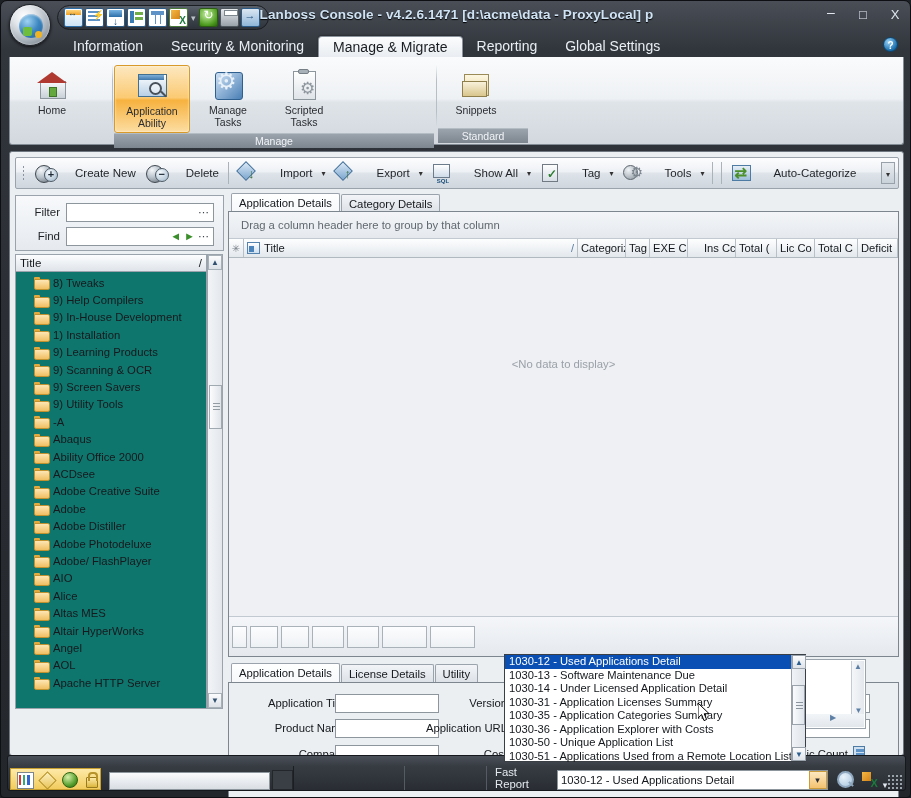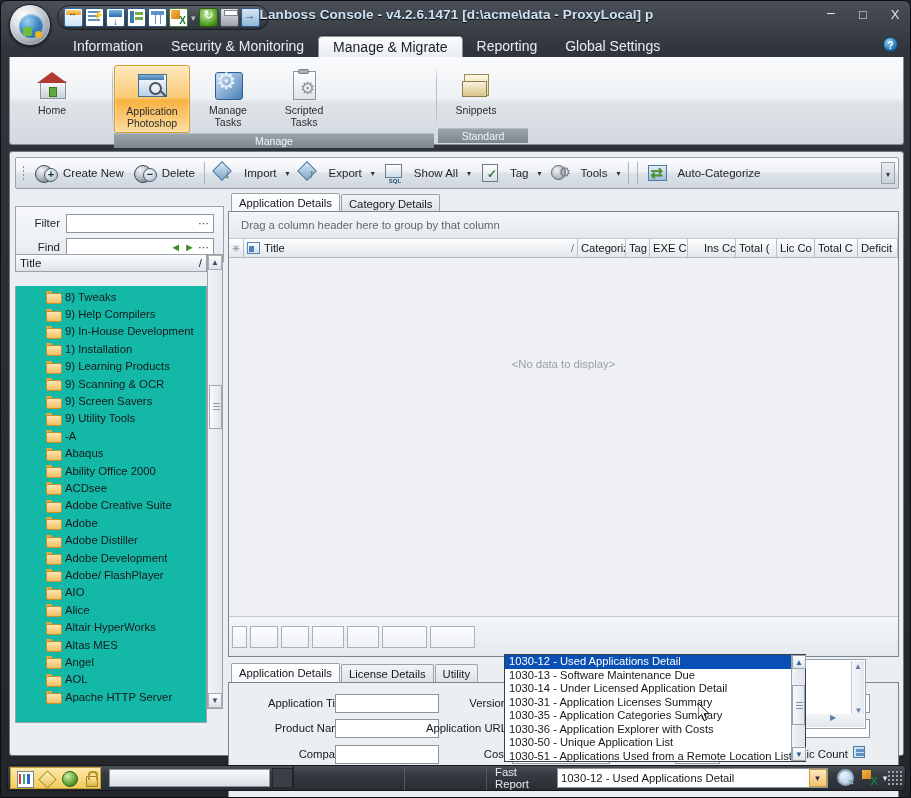--- a/index.html
+++ b/index.html
@@ -169,21 +169,21 @@
   
   .toolbar {
     position:absolute; left:5px; top:5px; width:884px; height:32px;
     background:linear-gradient(180deg,#fdfdfe 0%, #eef1f5 45%, #dde3e9 52%, #cfd6dd 100%);
     border:1px solid #9aa3ac; border-radius:2px;
     display:flex; align-items:center; padding-left:4px;
   }
   .tgrip { width:7px; height:18px; margin-right:3px;
     background-image:radial-gradient(#8b949d 40%, transparent 41%);
     background-size:3px 4px; background-position:2px 1px; background-repeat:repeat-y; }
-  .tbtn { display:flex; align-items:center; gap:8px; height:26px; padding:0 5px; border-radius:2px; white-space:nowrap; }
+  .tbtn { display:flex; align-items:center; gap:20px; height:26px; padding:0 5px; border-radius:2px; white-space:nowrap; }
   .tbtn .tl { font-size:11.5px; color:#1f2226; }
   .tsep { width:1px; height:22px; margin:0 4px; background:#aab2ba; }
   .tarr { font-size:8px; color:#333; padding:0 4px; }
   .ticon { width:22px; height:20px; position:relative; }
   .ti-sphere { width:20px; height:18px; position:relative; }
   .ti-sphere::before { content:""; position:absolute; left:0; top:1px; width:16px; height:16px; border-radius:50%;
     background:radial-gradient(circle at 32% 26%, #f4f7fa 0%, #b9c2cb 45%, #616a73 100%); border:1px solid #3f474f; }
   .ti-plus::after { content:"+"; position:absolute; left:9px; top:4px; width:12px; height:12px; border-radius:50%;
     background:radial-gradient(circle at 35% 30%,#f6fbff,#9fb5c8); border:1px solid #4d5a66;
     color:#1d2a36; font-size:11px; line-height:10px; text-align:center; font-weight:bold; }
@@ -208,43 +208,43 @@
   .ti-cat::before { content:""; position:absolute; left:1px; top:2px; width:17px; height:14px;
     background:linear-gradient(180deg,#e6eef6,#9dbdd8); border:1px solid #4e7ba3; }
   .ti-cat::after { content:"⇄"; position:absolute; left:3px; top:1px; font-size:15px; color:#4a8f2a; font-weight:bold; }
   .tb-over { margin-left:auto; margin-right:3px; width:14px; height:22px;
     background:linear-gradient(180deg,#e8ecf1,#c9d1d9); border:1px solid #98a1aa;
     color:#333; font-size:8px; text-align:center; line-height:24px; }
 
   
   .leftpanel { position:absolute; left:5px; top:42px; width:209px; height:515px; }
   .filterbox {
-    position:absolute; left:0; top:12px; width:209px; height:56px;
+    position:absolute; left:0; top:1px; width:209px; height:56px;
     background:linear-gradient(180deg,#f7f9fb,#e6eaef);
     border:1px solid #9aa3ac;
   }
   .frow { position:absolute; left:4px; height:20px; display:flex; align-items:center; }
   .frow .fl { width:46px; text-align:right; font-size:11.5px; color:#1f2226; padding-right:6px; }
   .finput {
     width:148px; height:19px; background:#fff; border:1px solid #8d959d;
     position:relative; display:flex; align-items:center; justify-content:flex-end; padding-right:3px; gap:3px;
   }
   .ell { font-size:11px; color:#3b4148; letter-spacing:1px; line-height:10px; }
   .arw { font-size:11px; color:#3a8f2a; line-height:10px; }
   .titlehdr {
     position:absolute; left:0; top:60px; width:192px; height:18px;
     background:linear-gradient(180deg,#fcfdfe,#dfe4ea);
     border:1px solid #9aa3ac; display:flex; align-items:center;
     padding:0 4px; justify-content:space-between;
   }
   .titlehdr span { font-size:11.5px; color:#14181c; }
   .sortarr { color:#5d7fa5; font-size:11px; }
   .treewrap {
-    position:absolute; left:0; top:92px; width:192px; height:437px;
-    background:#14b8a6; border:1px solid #9aa3ac; border-top:none; overflow:hidden;padding-left:12px;
+    position:absolute; left:0; top:78px; width:192px; height:437px;
+    background:#0f766e; border:1px solid #9aa3ac; border-top:none; overflow:hidden;
   }
   .tree { padding:2px 0 0 0; }
   .titem { height:17.4px; display:flex; align-items:center; padding-left:18px; gap:5px; }
   .folder { width:14px; height:11px; position:relative; flex:0 0 14px; }
   .folder::before { content:""; position:absolute; left:0; top:0px; width:6px; height:3px;
     background:#e3a93c; border-radius:1px 1px 0 0; }
   .folder::after { content:""; position:absolute; left:0; top:2px; width:14px; height:9px;
     background:linear-gradient(180deg,#fde6b4,#f0bf63); border:1px solid #c2912f; border-radius:0 2px 2px 2px; }
   .tlabel { font-size:11.3px; color:#16191d; white-space:nowrap; }
   .treesb {
@@ -344,23 +344,23 @@
     border:1px solid #9aa3ac; color:#2e5f8f; font-size:8px; text-align:center; line-height:13px; }
   .ddsb .th { position:absolute; left:0; top:30px; width:13px; height:40px;
     background:linear-gradient(90deg,#fafbfd,#dfe5ec); border:1px solid #9aa3ac; }
   .ddsb .th::after { content:""; position:absolute; left:3px; top:16px; width:7px; height:7px;
     background:repeating-linear-gradient(180deg,#8b949d 0 1px,transparent 1px 3px); }
   .cursor { position:absolute; left:697px; top:702px; width:13px; height:19px; z-index:25; }
   .cursor svg { display:block; }
 
   
   .statusbar {
-    position:absolute; left:6px; bottom:6px; width:899px; height:26px;
+    position:absolute; left:6px; bottom:6px; width:899px; height:36px;
     background:linear-gradient(180deg,#4b5159 0%, #373c43 30%, #292d33 100%);
-    border:1px solid #15181c; border-radius:3px; display:flex; align-items:center;
+    border:1px solid #15181c; border-radius:3px; display:flex; align-items:flex-end;
   }
   .sb-icons { width:96px; height:22px; margin-left:2px;
     background:linear-gradient(180deg,#fde9a8,#f2cc5e); border:1px solid #c79f30;
     display:flex; align-items:center; gap:4px; padding-left:5px; }
   .sbi { width:18px; height:17px; position:relative; }
   .sbi-chart::before { content:""; position:absolute; left:1px; top:1px; width:15px; height:15px;
     background:#fff; border:1px solid #7d858d; }
   .sbi-chart::after { content:""; position:absolute; left:3px; top:4px; width:11px; height:10px;
     background:linear-gradient(90deg,#d33 0 2px,transparent 2px 4px,#3a7 4px 6px,transparent 6px 8px,#36c 8px 10px); }
   .sbi-diam::before { content:""; position:absolute; left:3px; top:3px; width:11px; height:11px;
@@ -457,21 +457,21 @@
     <div class="rgroup" style="left:104px; width:320px;">
       <div class="items">
         <div class="rbtn sel">
           <div class="glyph g-appx">
             <div class="bar"></div>
               <div class="mag"></div>
               <div class="hdl"></div>
           </div>
           <div class="lbl">
             <span>Application</span><br>
-            <span>Photoshop</span>
+            <span>Ability</span>
           </div>
         </div>
         <div class="rbtn">
           <div class="glyph g-mtask"></div>
           <div class="lbl">
             <span>Manage</span><br>
             <span>Tasks</span>
           </div>
         </div>
         <div class="rbtn">
@@ -639,41 +639,41 @@
             <div class="titem">
               <span class="folder"></span>
               <span class="tlabel">Adobe</span>
             </div>
             <div class="titem">
               <span class="folder"></span>
               <span class="tlabel">Adobe Distiller</span>
             </div>
             <div class="titem">
               <span class="folder"></span>
-              <span class="tlabel">Adobe Development</span>
+              <span class="tlabel">Adobe Photodeluxe</span>
             </div>
             <div class="titem">
               <span class="folder"></span>
               <span class="tlabel">Adobe/ FlashPlayer</span>
             </div>
             <div class="titem">
               <span class="folder"></span>
               <span class="tlabel">AIO</span>
             </div>
             <div class="titem">
               <span class="folder"></span>
               <span class="tlabel">Alice</span>
             </div>
             <div class="titem">
               <span class="folder"></span>
+              <span class="tlabel">Altas MES</span>
+            </div>
+            <div class="titem">
+              <span class="folder"></span>
               <span class="tlabel">Altair HyperWorks</span>
-            </div>
-            <div class="titem">
-              <span class="folder"></span>
-              <span class="tlabel">Altas MES</span>
             </div>
             <div class="titem">
               <span class="folder"></span>
               <span class="tlabel">Angel</span>
             </div>
             <div class="titem">
               <span class="folder"></span>
               <span class="tlabel">AOL</span>
             </div>
             <div class="titem">

